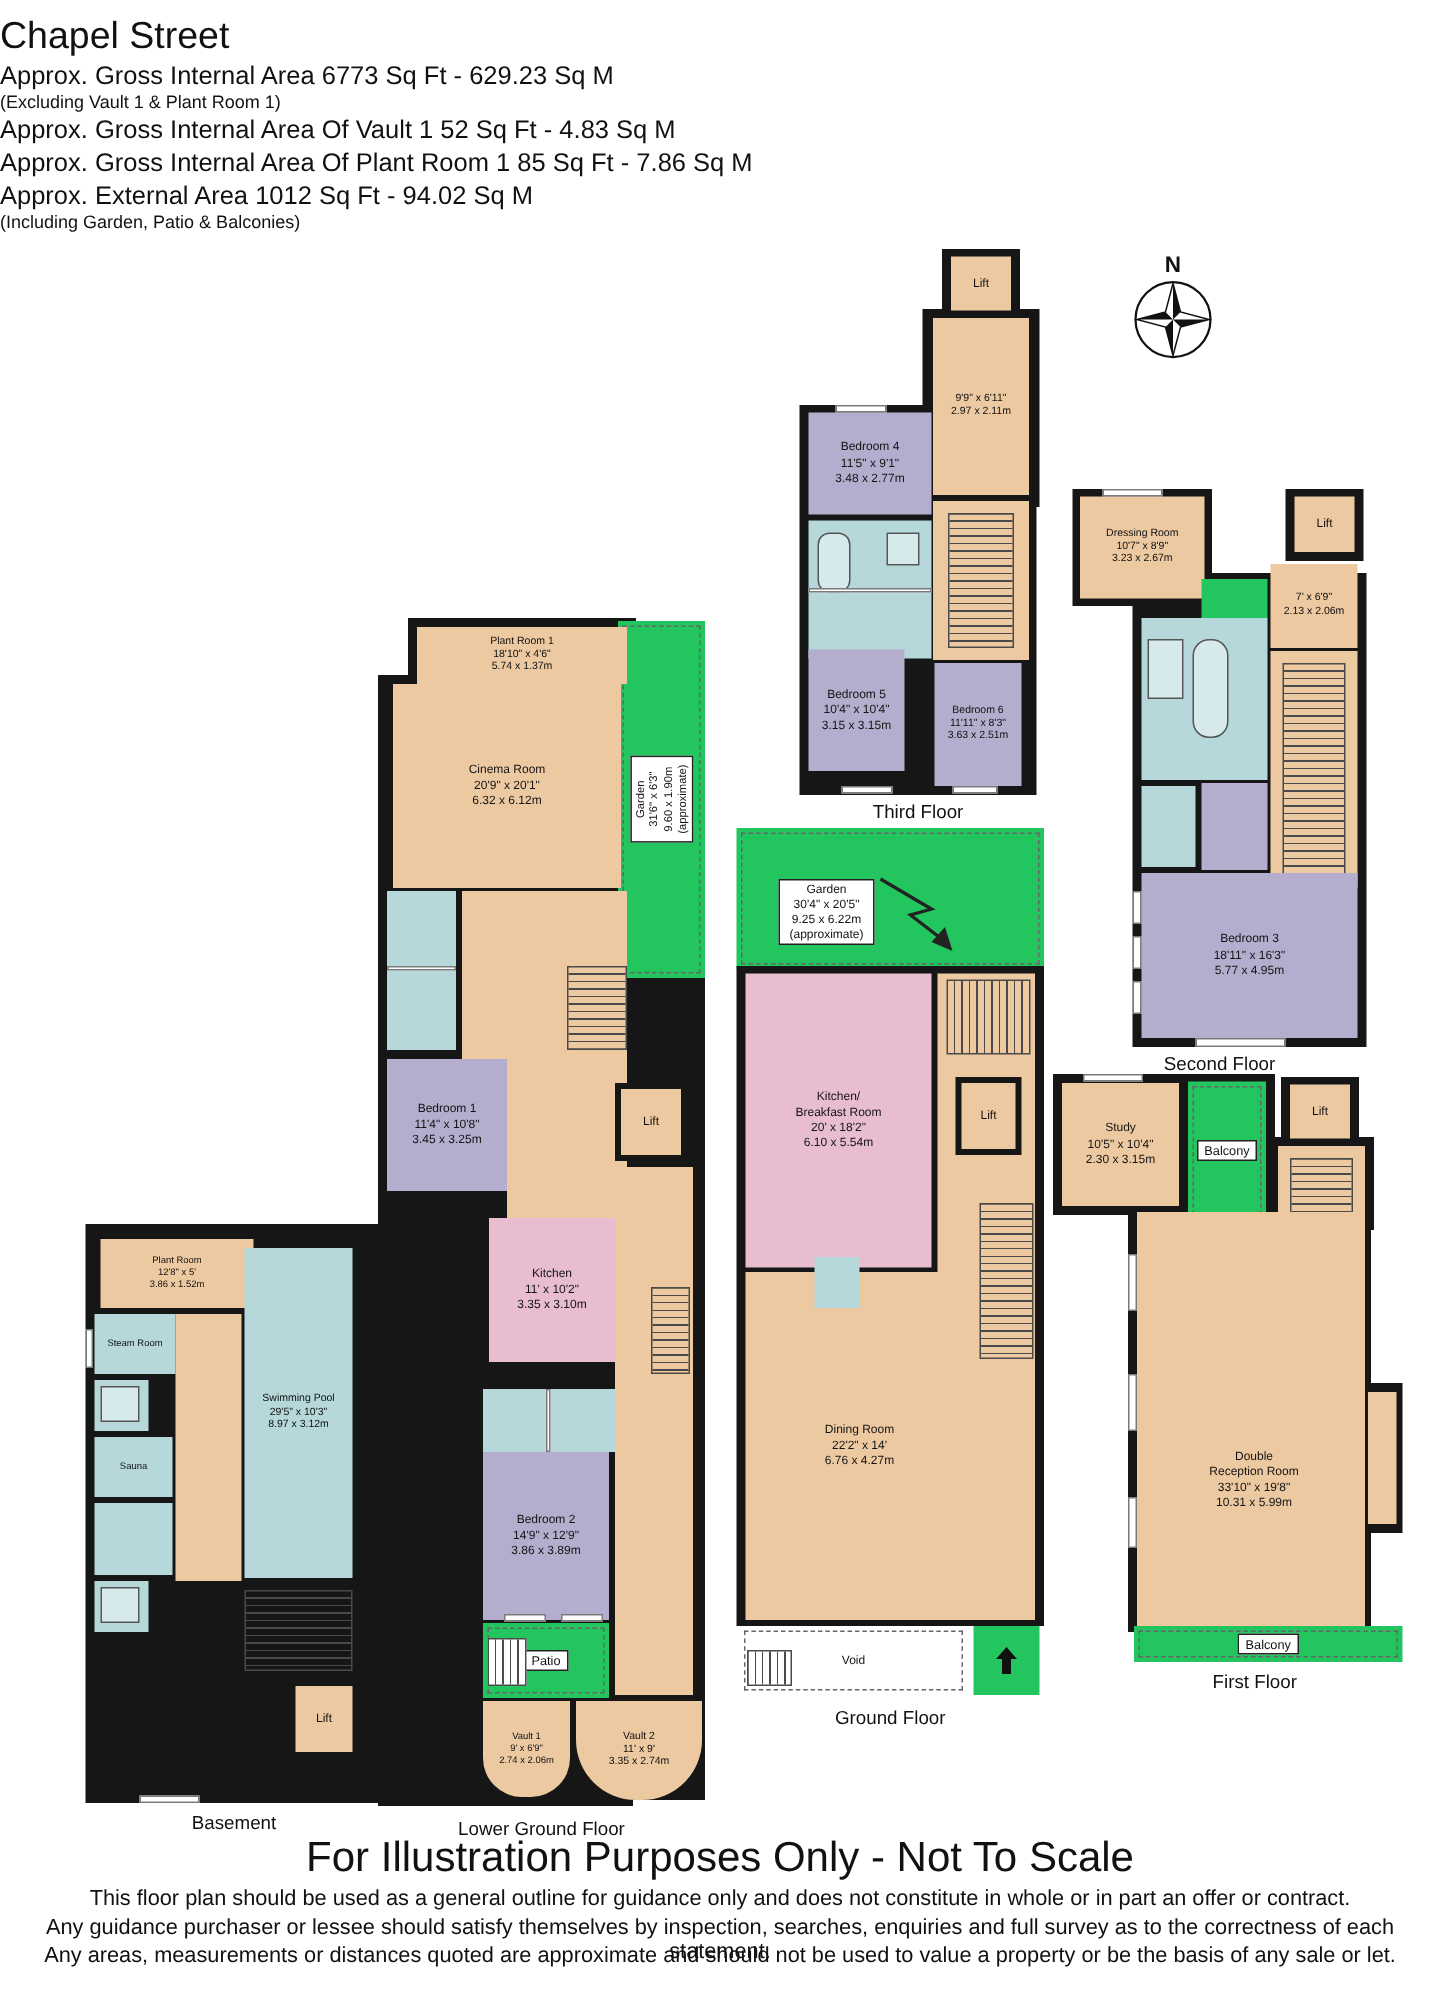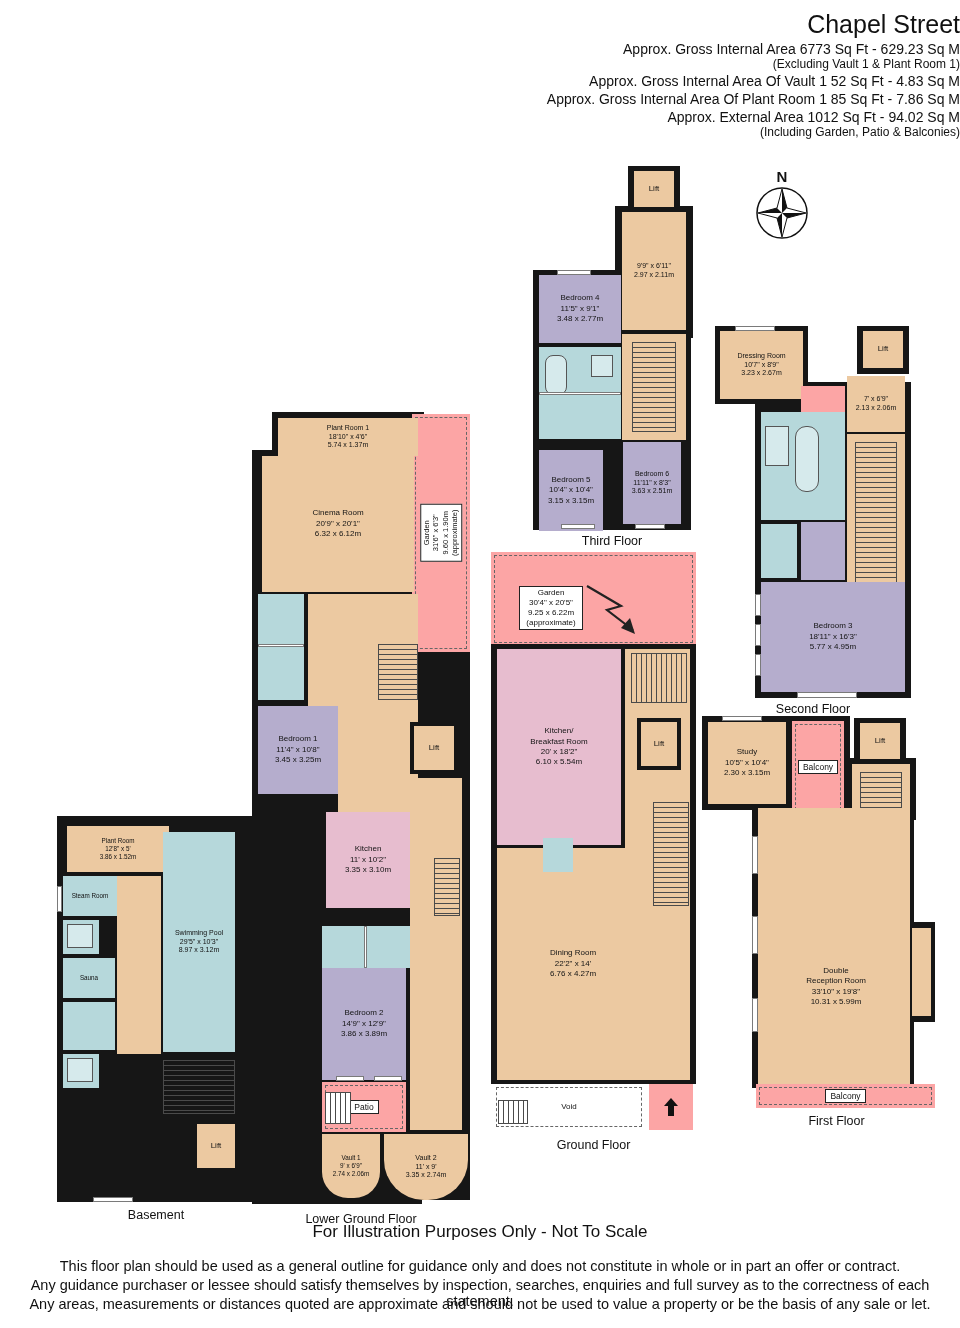--- a/index.html
+++ b/index.html
@@ -4,38 +4,38 @@
 <style>
   *{box-sizing:border-box;margin:0;padding:0}
   html,body{width:960px;height:1328px;background:#fff;font-family:"Liberation Sans",sans-serif;color:#111}
   .page{position:relative;width:960px;height:1328px;overflow:hidden}
   .abs{position:absolute}
   .blk{position:absolute;background:#161616}
   .room{position:absolute;display:flex;align-items:center;justify-content:center;text-align:center;overflow:hidden}
   .tan{background:#ecc9a1}
   .pur{background:#b5adcd}
   .blu{background:#b6d8db}
-  .grn{background:#fca5a5}
+  .grn{background:#22c55e}
   .pnk{background:#e7bdcf}
   .wht{background:#fff}
   .lbl{font-size:8px;line-height:1.3;color:#141414}
   .md{font-size:7px;line-height:1.25}
   .sm{font-size:6.3px;line-height:1.25}
   .stair{position:absolute;background-image:repeating-linear-gradient(to bottom,rgba(0,0,0,0) 0 4px,#4a4a4a 4px 5px);border:1px solid #4a4a4a}
   .stairh{position:absolute;background-image:repeating-linear-gradient(to right,rgba(0,0,0,0) 0 4px,#4a4a4a 4px 5px);border:1px solid #4a4a4a}
   .win{position:absolute;background:#fff;border:1px solid #7a7a7a}
   .tag{position:absolute;background:#fff;border:1px solid #222;font-size:8.5px;line-height:1.25;padding:1px 4px;white-space:nowrap}
   .dashin{position:absolute;inset:3px;border:1.5px dashed #666;pointer-events:none}
   .flabel{position:absolute;font-size:12.5px;color:#111;text-align:center}
   .fix{position:absolute;background:#d6eaec;border:1px solid #555}
-  .hdr{position:absolute;left:0;top:10px;width:100%;text-align:right}
+  .hdr{position:absolute;left:0;top:10px;width:100%;text-align:left}
   .hdr-title{font-size:25px}
-  .hdr-line{font-size:14px;margin-top:2px}
+  .hdr-line{font-size:17px;margin-top:2px}
   .hdr-note{font-size:12px}
-  .footer-notice{position:absolute;left:0;top:1222px;width:100%;text-align:center;font-size:17px}
+  .footer-notice{position:absolute;left:0;top:1222px;width:100%;text-align:center;font-size:28px}
   .disc{position:absolute;left:0;width:100%;text-align:center;font-size:14.5px}
 </style>
 </head>
 <body>
 
 <div class="page">
 
   <div class="hdr">
     <div class="hdr-title">Chapel Street</div>
     <div class="hdr-line">Approx. Gross Internal Area   6773 Sq Ft  -  629.23 Sq M</div>
@@ -75,21 +75,21 @@
         <div>Bedroom 4</div>
         <div>11'5" x 9'1"</div>
         <div>3.48 x 2.77m</div>
       </div>
     </div>
     <div class="room blu" style="left:6px;top:181px;width:82px;height:92px">
       <div class="fix" style="left:6px;top:8px;width:22px;height:40px;border-radius:8px"></div>
       <div class="fix" style="left:52px;top:8px;width:22px;height:22px"></div>
     </div>
     <div class="win" style="left:6px;top:226px;width:82px;height:3px"></div>
-    <div class="room pur" style="left:6px;top:284px;width:64px;height:81px">
+    <div class="room pur" style="left:6px;top:267px;width:64px;height:81px">
       <div class="lbl">
         <div>Bedroom 5</div>
         <div>10'4" x 10'4"</div>
         <div>3.15 x 3.15m</div>
       </div>
     </div>
     <div class="room pur" style="left:90px;top:276px;width:58px;height:82px">
       <div class="md">
         <div>Bedroom 6</div>
         <div>11'11" x 8'3"</div>

